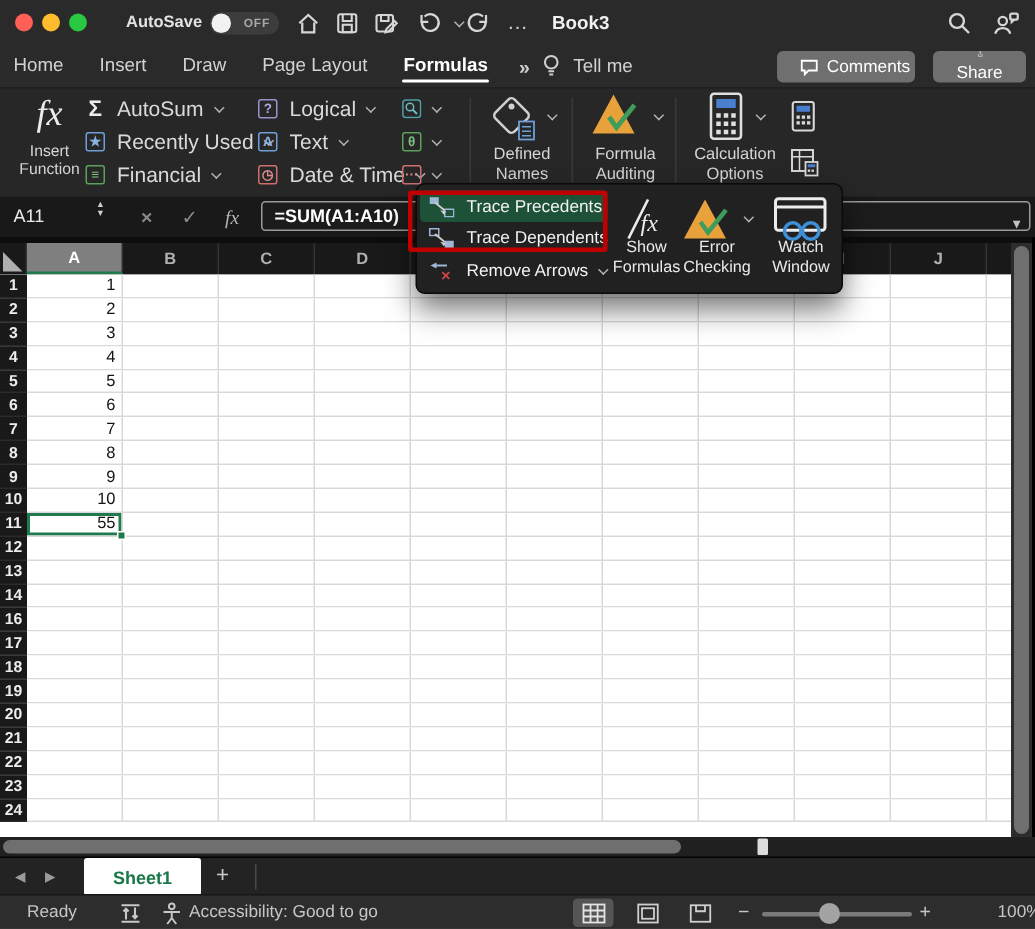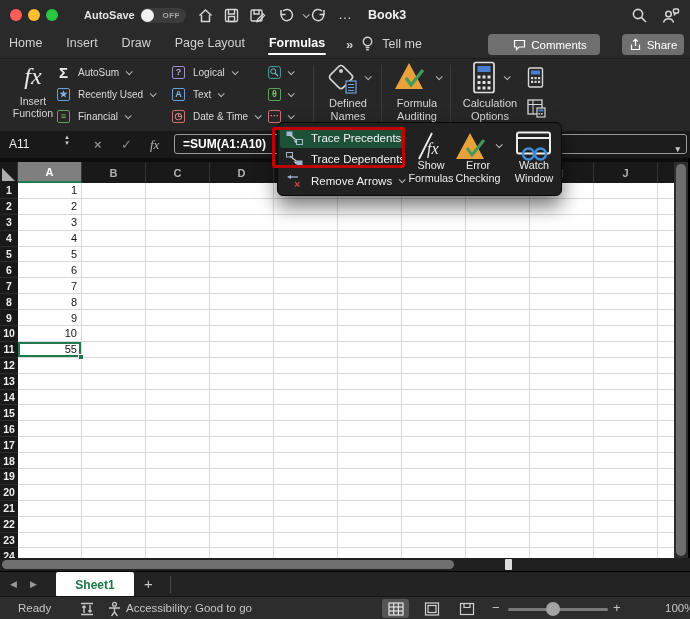--- a/index.html
+++ b/index.html
@@ -22,38 +22,38 @@
   .tabrow { position:absolute; top:30px; left:0; width:690px; height:28px; background:#2a2a2a; }
   .tabs { position:absolute; left:8px; top:0; height:28px; display:flex; gap:22px; align-items:center; }
   .tab { position:relative; font-size:12.5px; color:#d2d2d2; padding:0 1px; height:28px; line-height:26px; }
   .tab.active { color:#fff; font-weight:bold; }
   .tab.active::after { content:""; position:absolute; left:0; right:0; bottom:3px; height:2px; background:#fff; border-radius:1px; }
   .tab-extra { display:flex; align-items:center; gap:8px; margin-left:-6px; }
   .chevs { color:#cfcfcf; font-size:13px; font-weight:bold; }
   .tellme { color:#d2d2d2; font-size:12.5px; }
   .pillbtn { position:absolute; top:4px; height:21px; border-radius:4px; background:#6f6f6f; color:#fff;
              font-size:11.5px; display:flex; align-items:center; justify-content:center; gap:5px; }
-  .btn-comments { right:90px; width:112px;padding-left:12px; }
-  .btn-share { right:6px; width:62px; }
+  .btn-comments { right:80px; width:92px;padding-left:12px; }
+  .btn-share { right:6px; width:62px;flex-direction:column; }
 
   
   .ribbon { position:absolute; top:58px; left:0; width:690px; height:73px; background:#272727; border-top:1px solid #1f1f1f; }
   .insfn { position:absolute; left:4px; top:2px; width:58px; height:69px; text-align:center; }
   .fxbig { font-family:"Liberation Serif", serif; font-style:italic; font-size:24px; color:#ececec; line-height:30px; }
   .insfn-label { font-size:10.5px; color:#d5d5d5; line-height:1.15; margin-top:4px; }
   .libcol { position:absolute; top:2px; }
   .librow { height:22px; display:flex; align-items:center; white-space:nowrap; }
   .libicon { width:13px; height:13px; border-radius:2px; border:1px solid; font-size:9px; font-weight:bold;
              display:flex; align-items:center; justify-content:center; line-height:1; }
   .tone-blue { border-color:#6f9fd8; color:#8ab4e0; }
   .tone-green { border-color:#5ba05b; color:#7dc07d; }
   .tone-purple { border-color:#9f8fd0; color:#b3a5dd; }
   .tone-red { border-color:#cf6f6f; color:#dd8b8b; }
   .sigma { font-size:15px; color:#ececec; font-weight:bold; width:13px; text-align:center; border:none; }
-  .liblabel { font-size:10px; color:#dadada; margin-left:8px; }
+  .liblabel { font-size:14px; color:#dadada; margin-left:8px; }
   .chev { display:inline-block; width:5px; height:5px; border-right:1.4px solid #b4b4b4; border-bottom:1.4px solid #b4b4b4;
           transform:rotate(45deg) translateY(-1px); margin-left:7px; }
   .rdivider { position:absolute; top:6px; height:60px; width:1px; background:#3a3a3a; }
   .group { position:absolute; top:2px; text-align:center; }
   .group-iconrow { display:flex; align-items:flex-start; justify-content:center; height:36px; }
   .group-label { font-size:11px; color:#d5d5d5; line-height:1.15; }
   .smicon { position:absolute; display:flex; align-items:center; justify-content:center; }
 
   
   .fbar { position:absolute; top:131px; left:0; width:690px; height:27px; background:#191919; }
@@ -589,34 +589,20 @@
         <div class="cell"></div>
         <div class="cell"></div>
         <div class="cell"></div>
         <div class="cell"></div>
         <div class="cell"></div>
         <div class="cell"></div>
         <div class="cell"></div>
         <div class="cell sliver"></div>
       </div>
       <div class="grow">
-        <div class="rh">15</div>
-        <div class="cell"></div>
-        <div class="cell"></div>
-        <div class="cell"></div>
-        <div class="cell"></div>
-        <div class="cell"></div>
-        <div class="cell"></div>
-        <div class="cell"></div>
-        <div class="cell"></div>
-        <div class="cell"></div>
-        <div class="cell"></div>
-        <div class="cell sliver"></div>
-      </div>
-      <div class="grow">
         <div class="rh">16</div>
         <div class="cell"></div>
         <div class="cell"></div>
         <div class="cell"></div>
         <div class="cell"></div>
         <div class="cell"></div>
         <div class="cell"></div>
         <div class="cell"></div>
         <div class="cell"></div>
         <div class="cell"></div>

